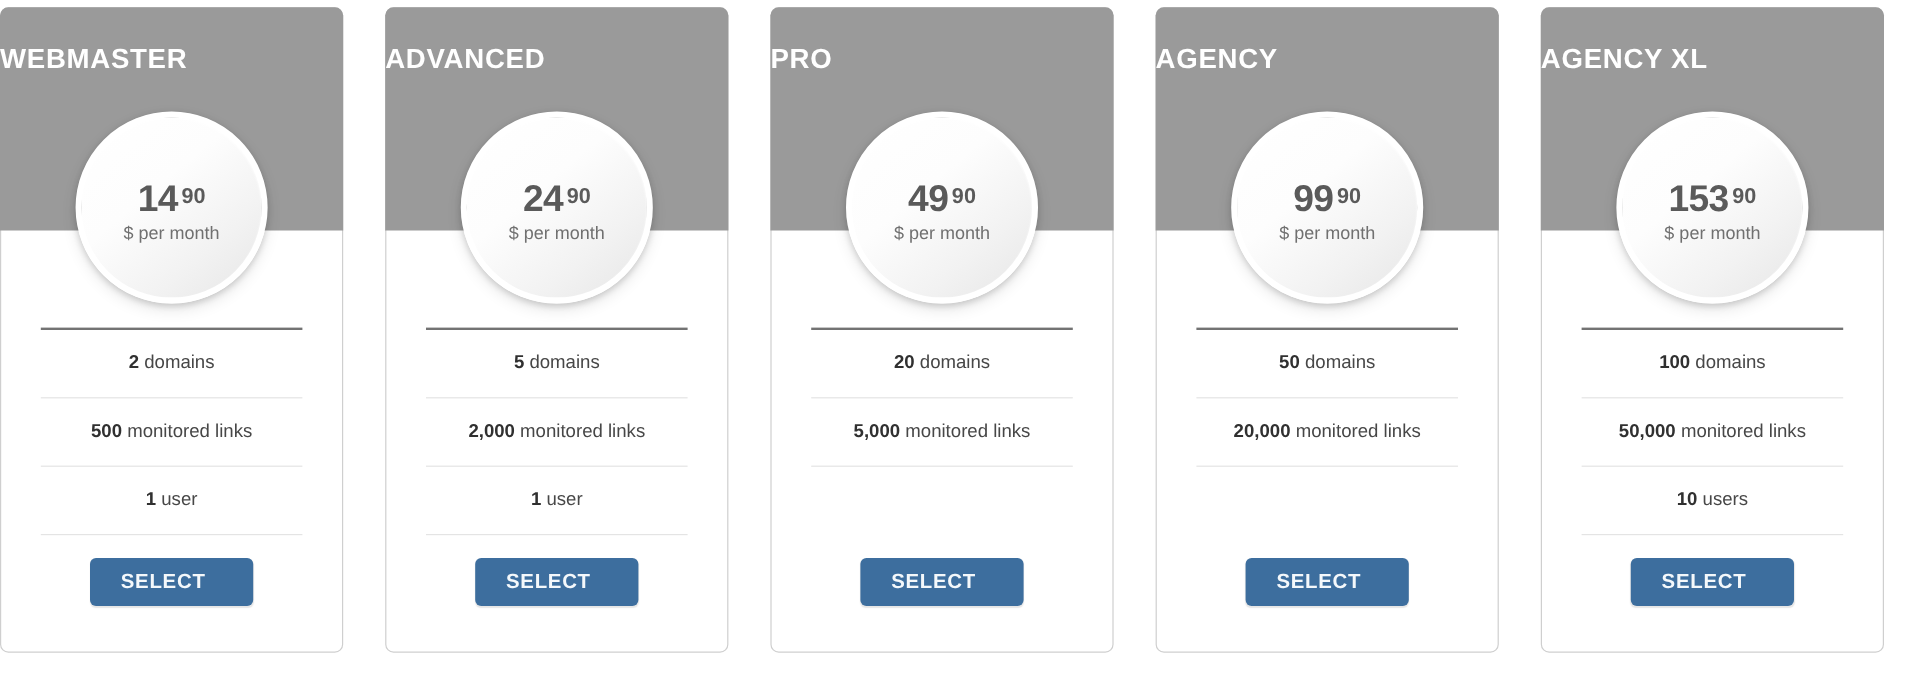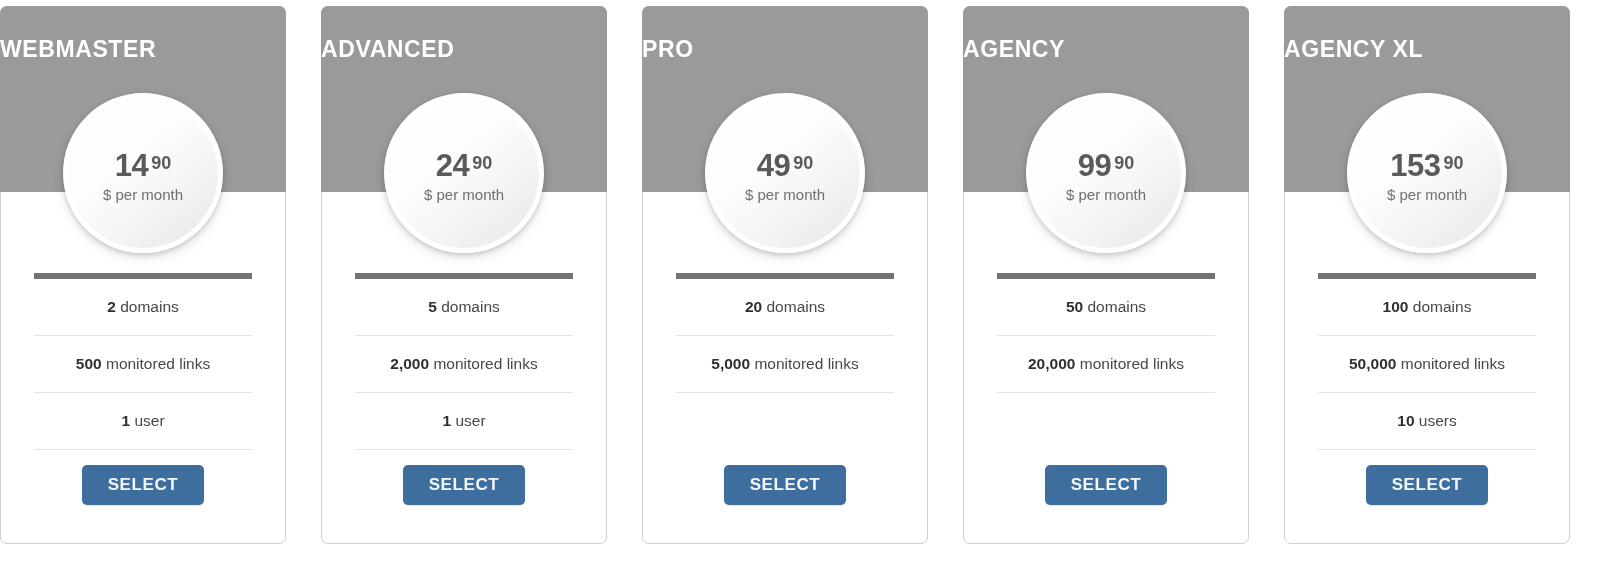--- a/index.html
+++ b/index.html
@@ -151,21 +151,21 @@
   .feature-item {
     height: 56px;
     line-height: 56px;
     text-align: center;
     font-size: 15.5px;
     color: #404040;
     white-space: nowrap;
     border-bottom: 1px solid #e4e4e4;
   }
   .feature-item:first-child {
-    border-top: 6px solid #737373;
+    border-top: 2px solid #737373;
   }
 
   .feature-value {
     font-weight: bold;
     color: #303030;
   }
   .feature-label {
     font-weight: normal;
     color: #474747;
   }
@@ -179,21 +179,21 @@
     text-align: center;
   }
 
   .select-button {
     display: inline-block;
     background: #3d6e9e;
     color: #f4f8fb;
     font-size: 17px;
     font-weight: bold;
     letter-spacing: 0.6px;
-    padding: 11px 26px 12px 26px;
+    padding: 11px 40px 12px 26px;
     border: none;
     border-radius: 5px;
     cursor: pointer;
     font-family: "Liberation Sans", sans-serif;
     line-height: 1;
     box-shadow: 0 1px 1px rgba(0,0,0,0.10);
   }
 </style>
 </head>
 <body>

